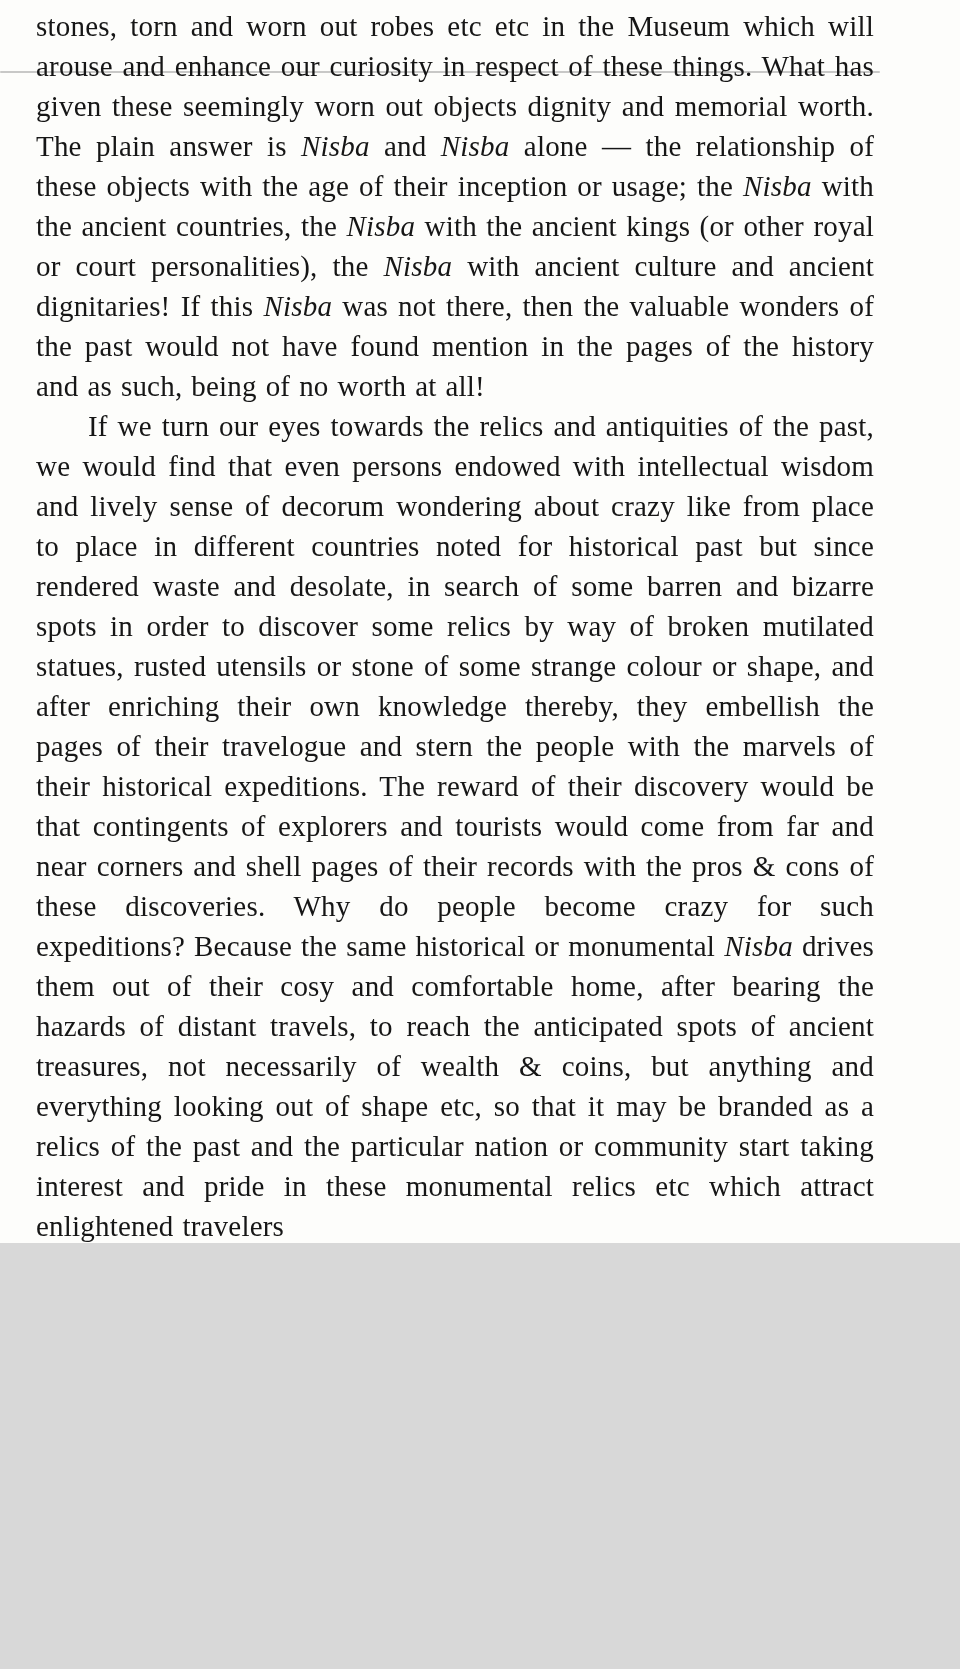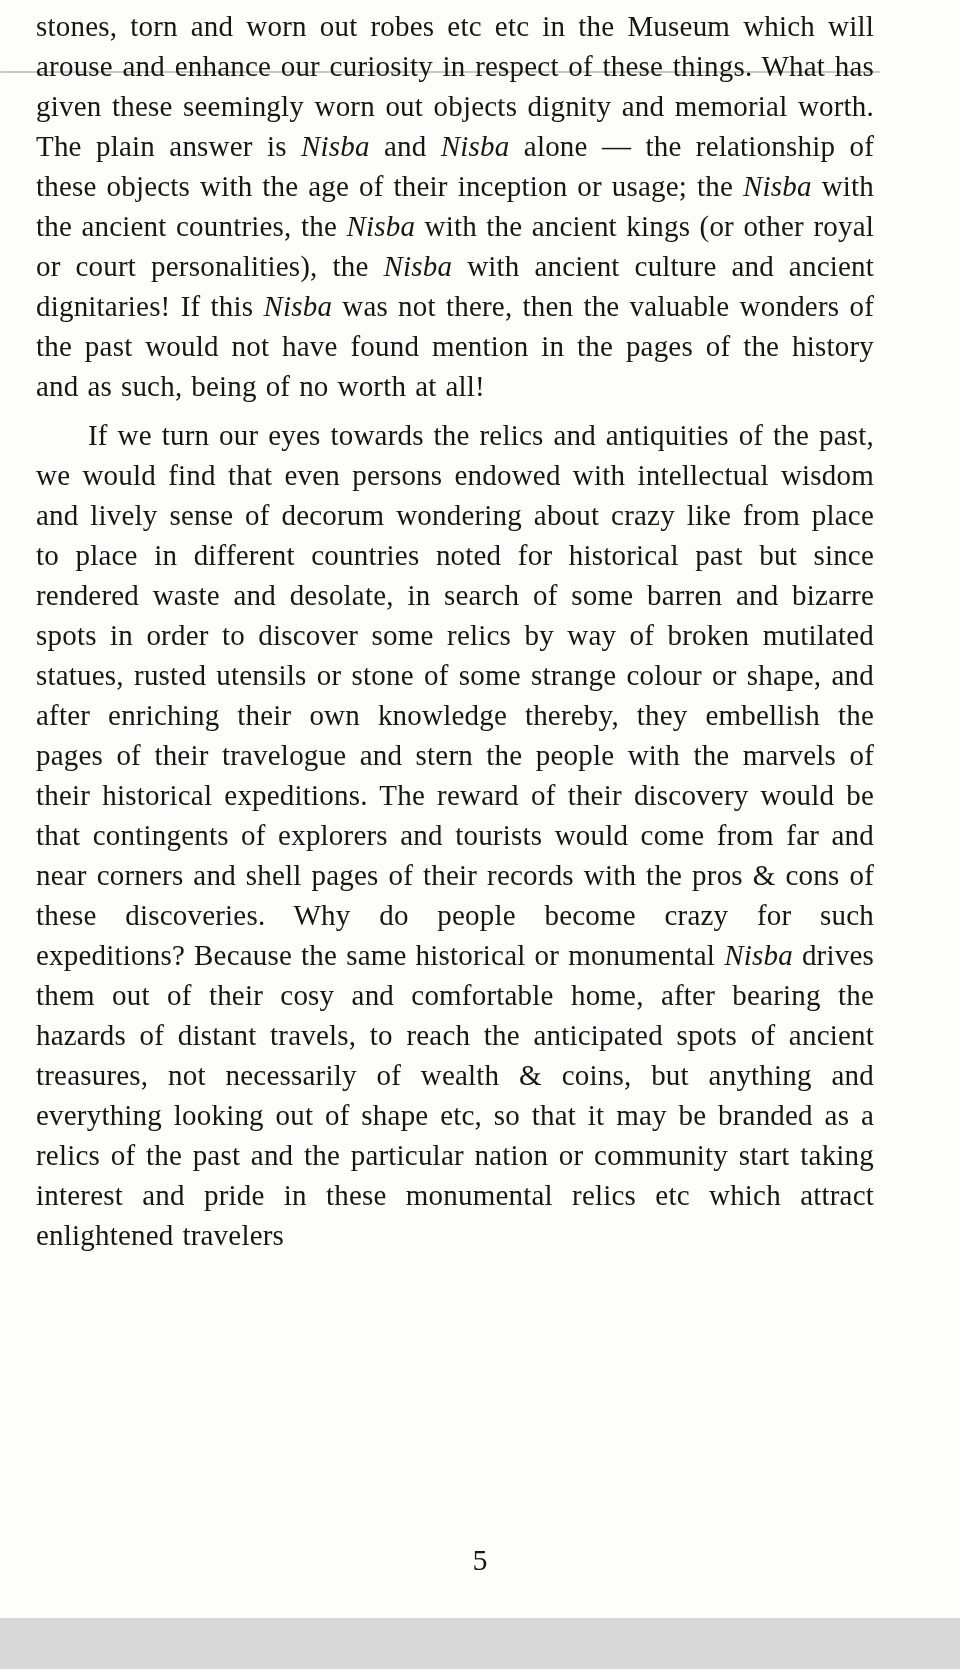--- a/index.html
+++ b/index.html
@@ -3,21 +3,21 @@
 <meta charset="utf-8">
 <style>
   html, body {
     margin: 0;
     padding: 0;
     background: #d8d8d8;
   }
   .page {
     position: relative;
     width: 960px;
-    height: 1618px;
+    height: 1243px;
     margin: 0 auto;
     background: #fdfdfb;
     overflow: hidden;
     font-family: "Liberation Serif", "DejaVu Serif", serif;
     color: #161616;
   }
   .text-block {
     position: absolute;
     top: 6px;
     left: 36px;
@@ -25,21 +25,20 @@
   }
   .para {
     margin: 0;
     font-size: 29px;
     line-height: 40px;
     text-align: justify;
     letter-spacing: 0.2px;
     word-spacing: 1.5px;
   }
   .para + .para {
-    margin-top: 9px;
   }
   .para.indent {
     text-indent: 52px;
   }
   .para i {
     font-style: italic;
   }
   .page-number {
     position: absolute;
     top: 1542px;

